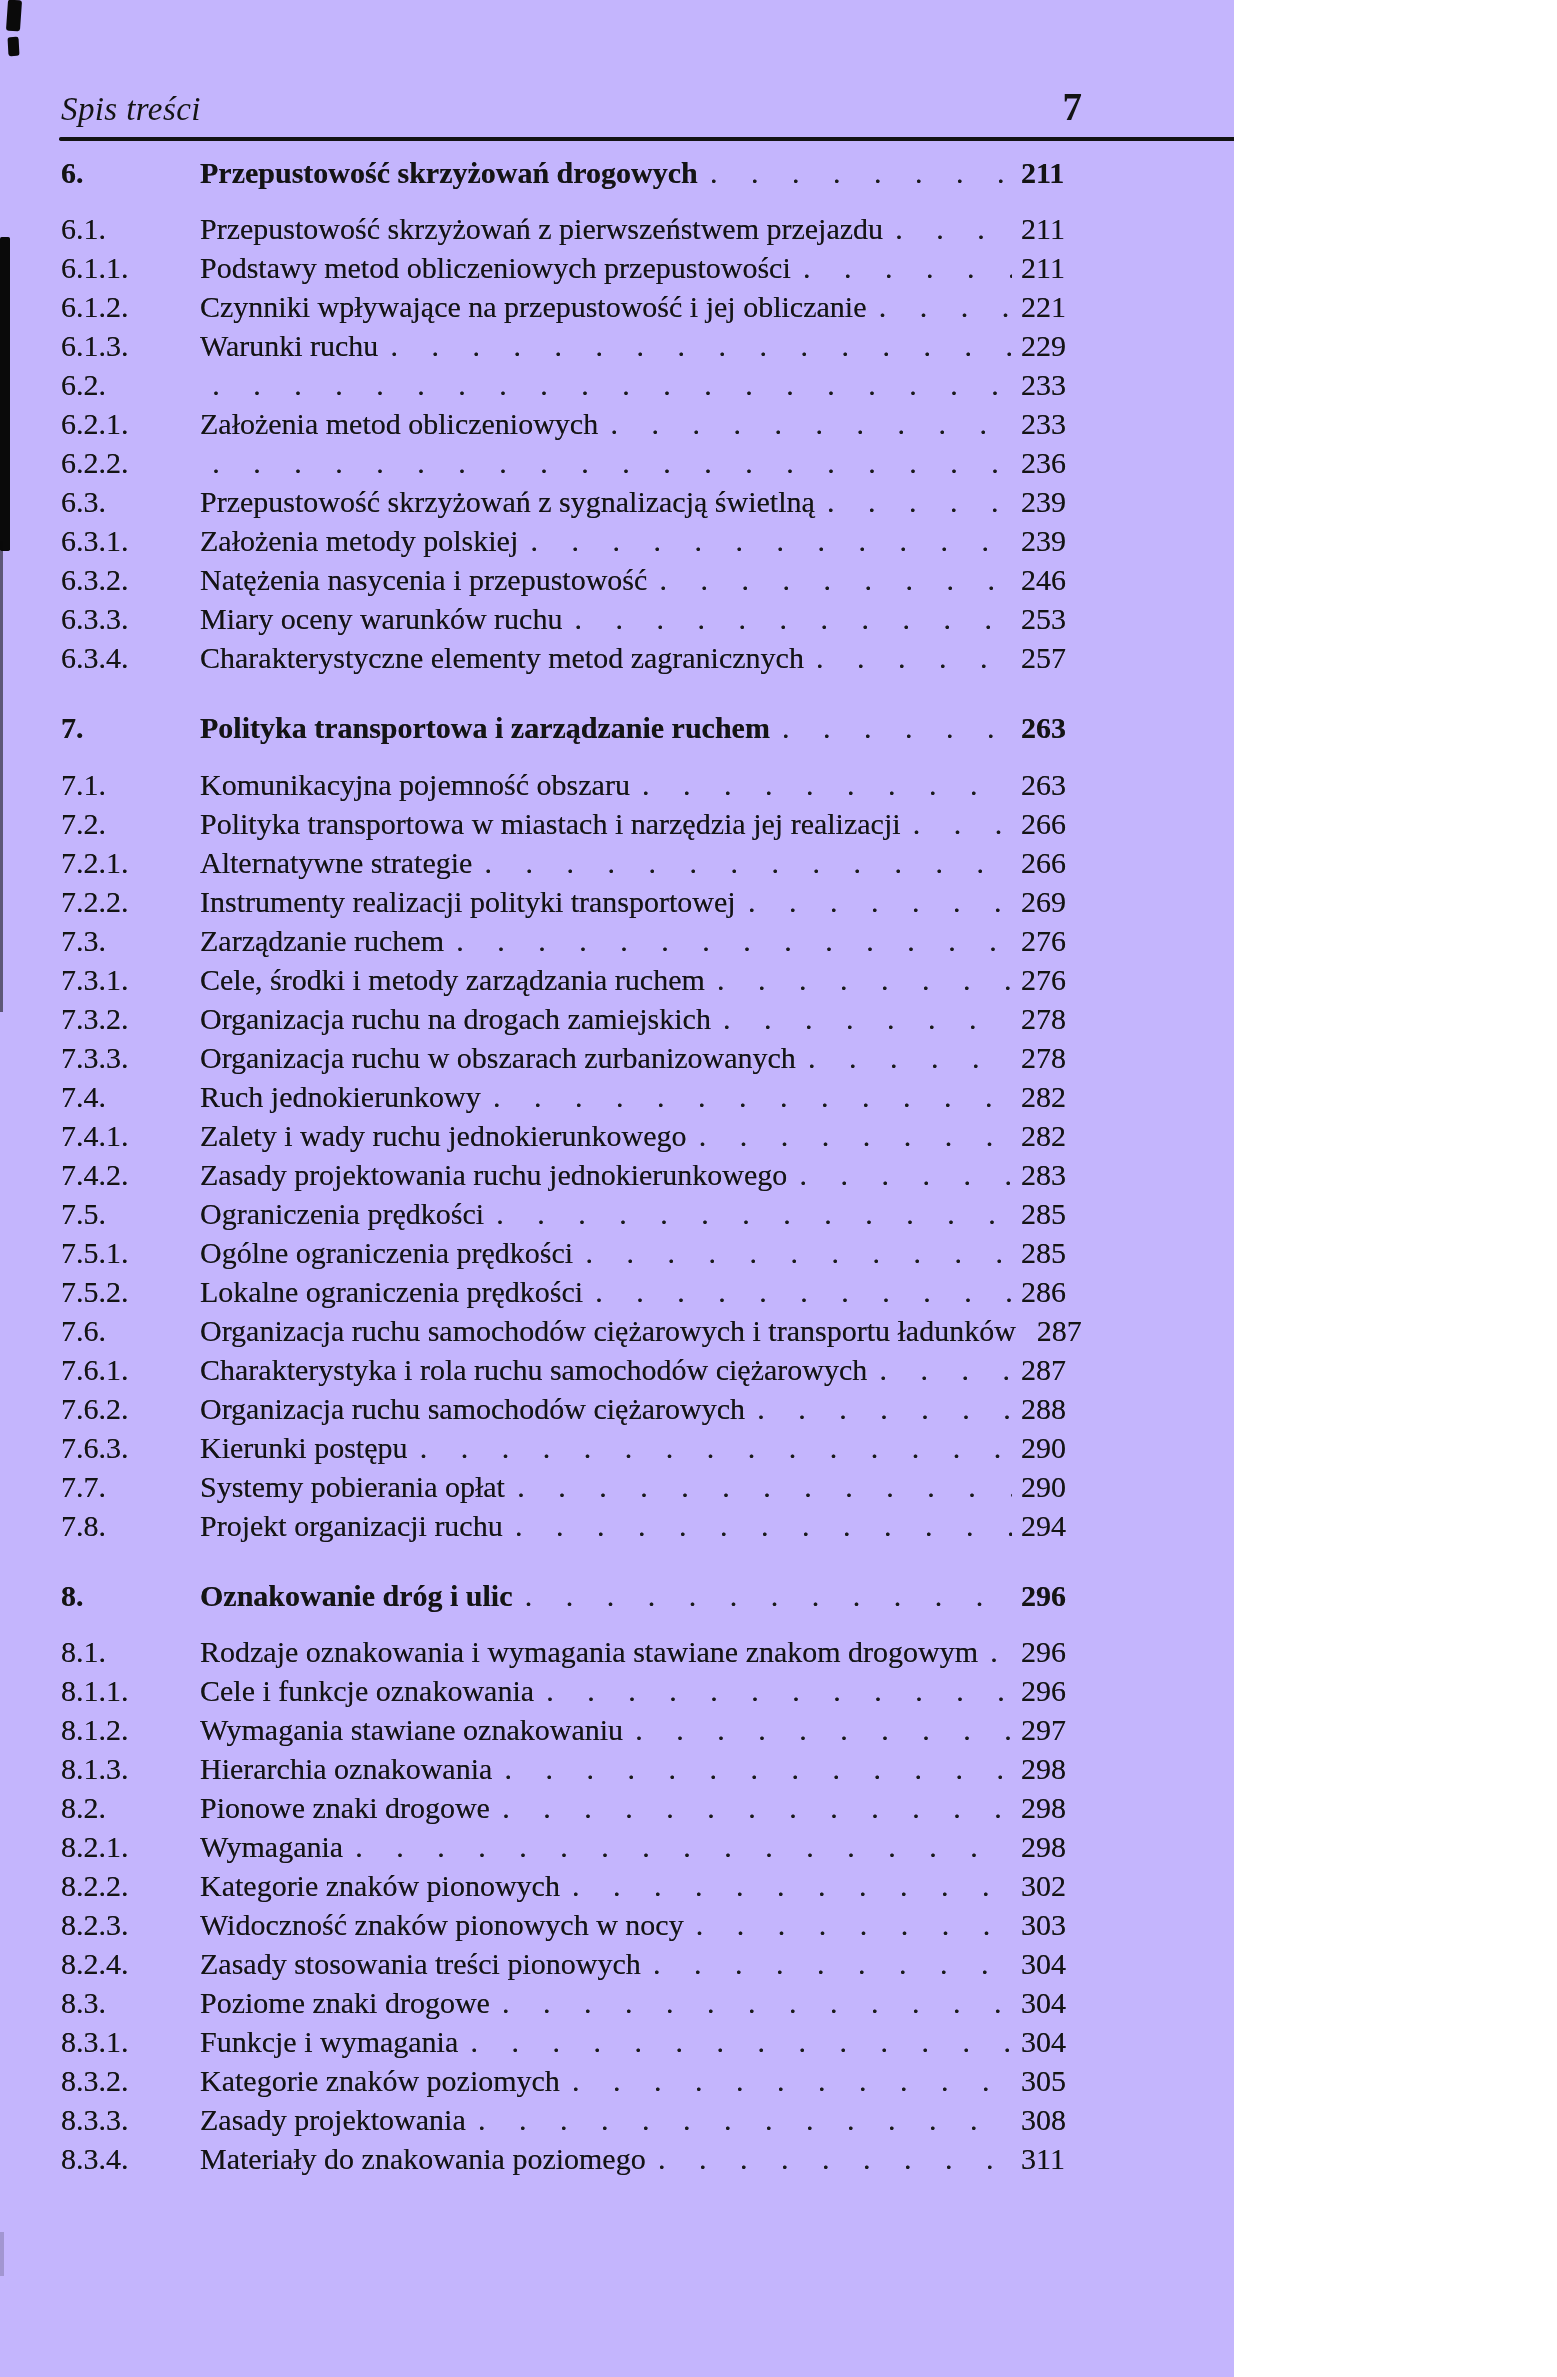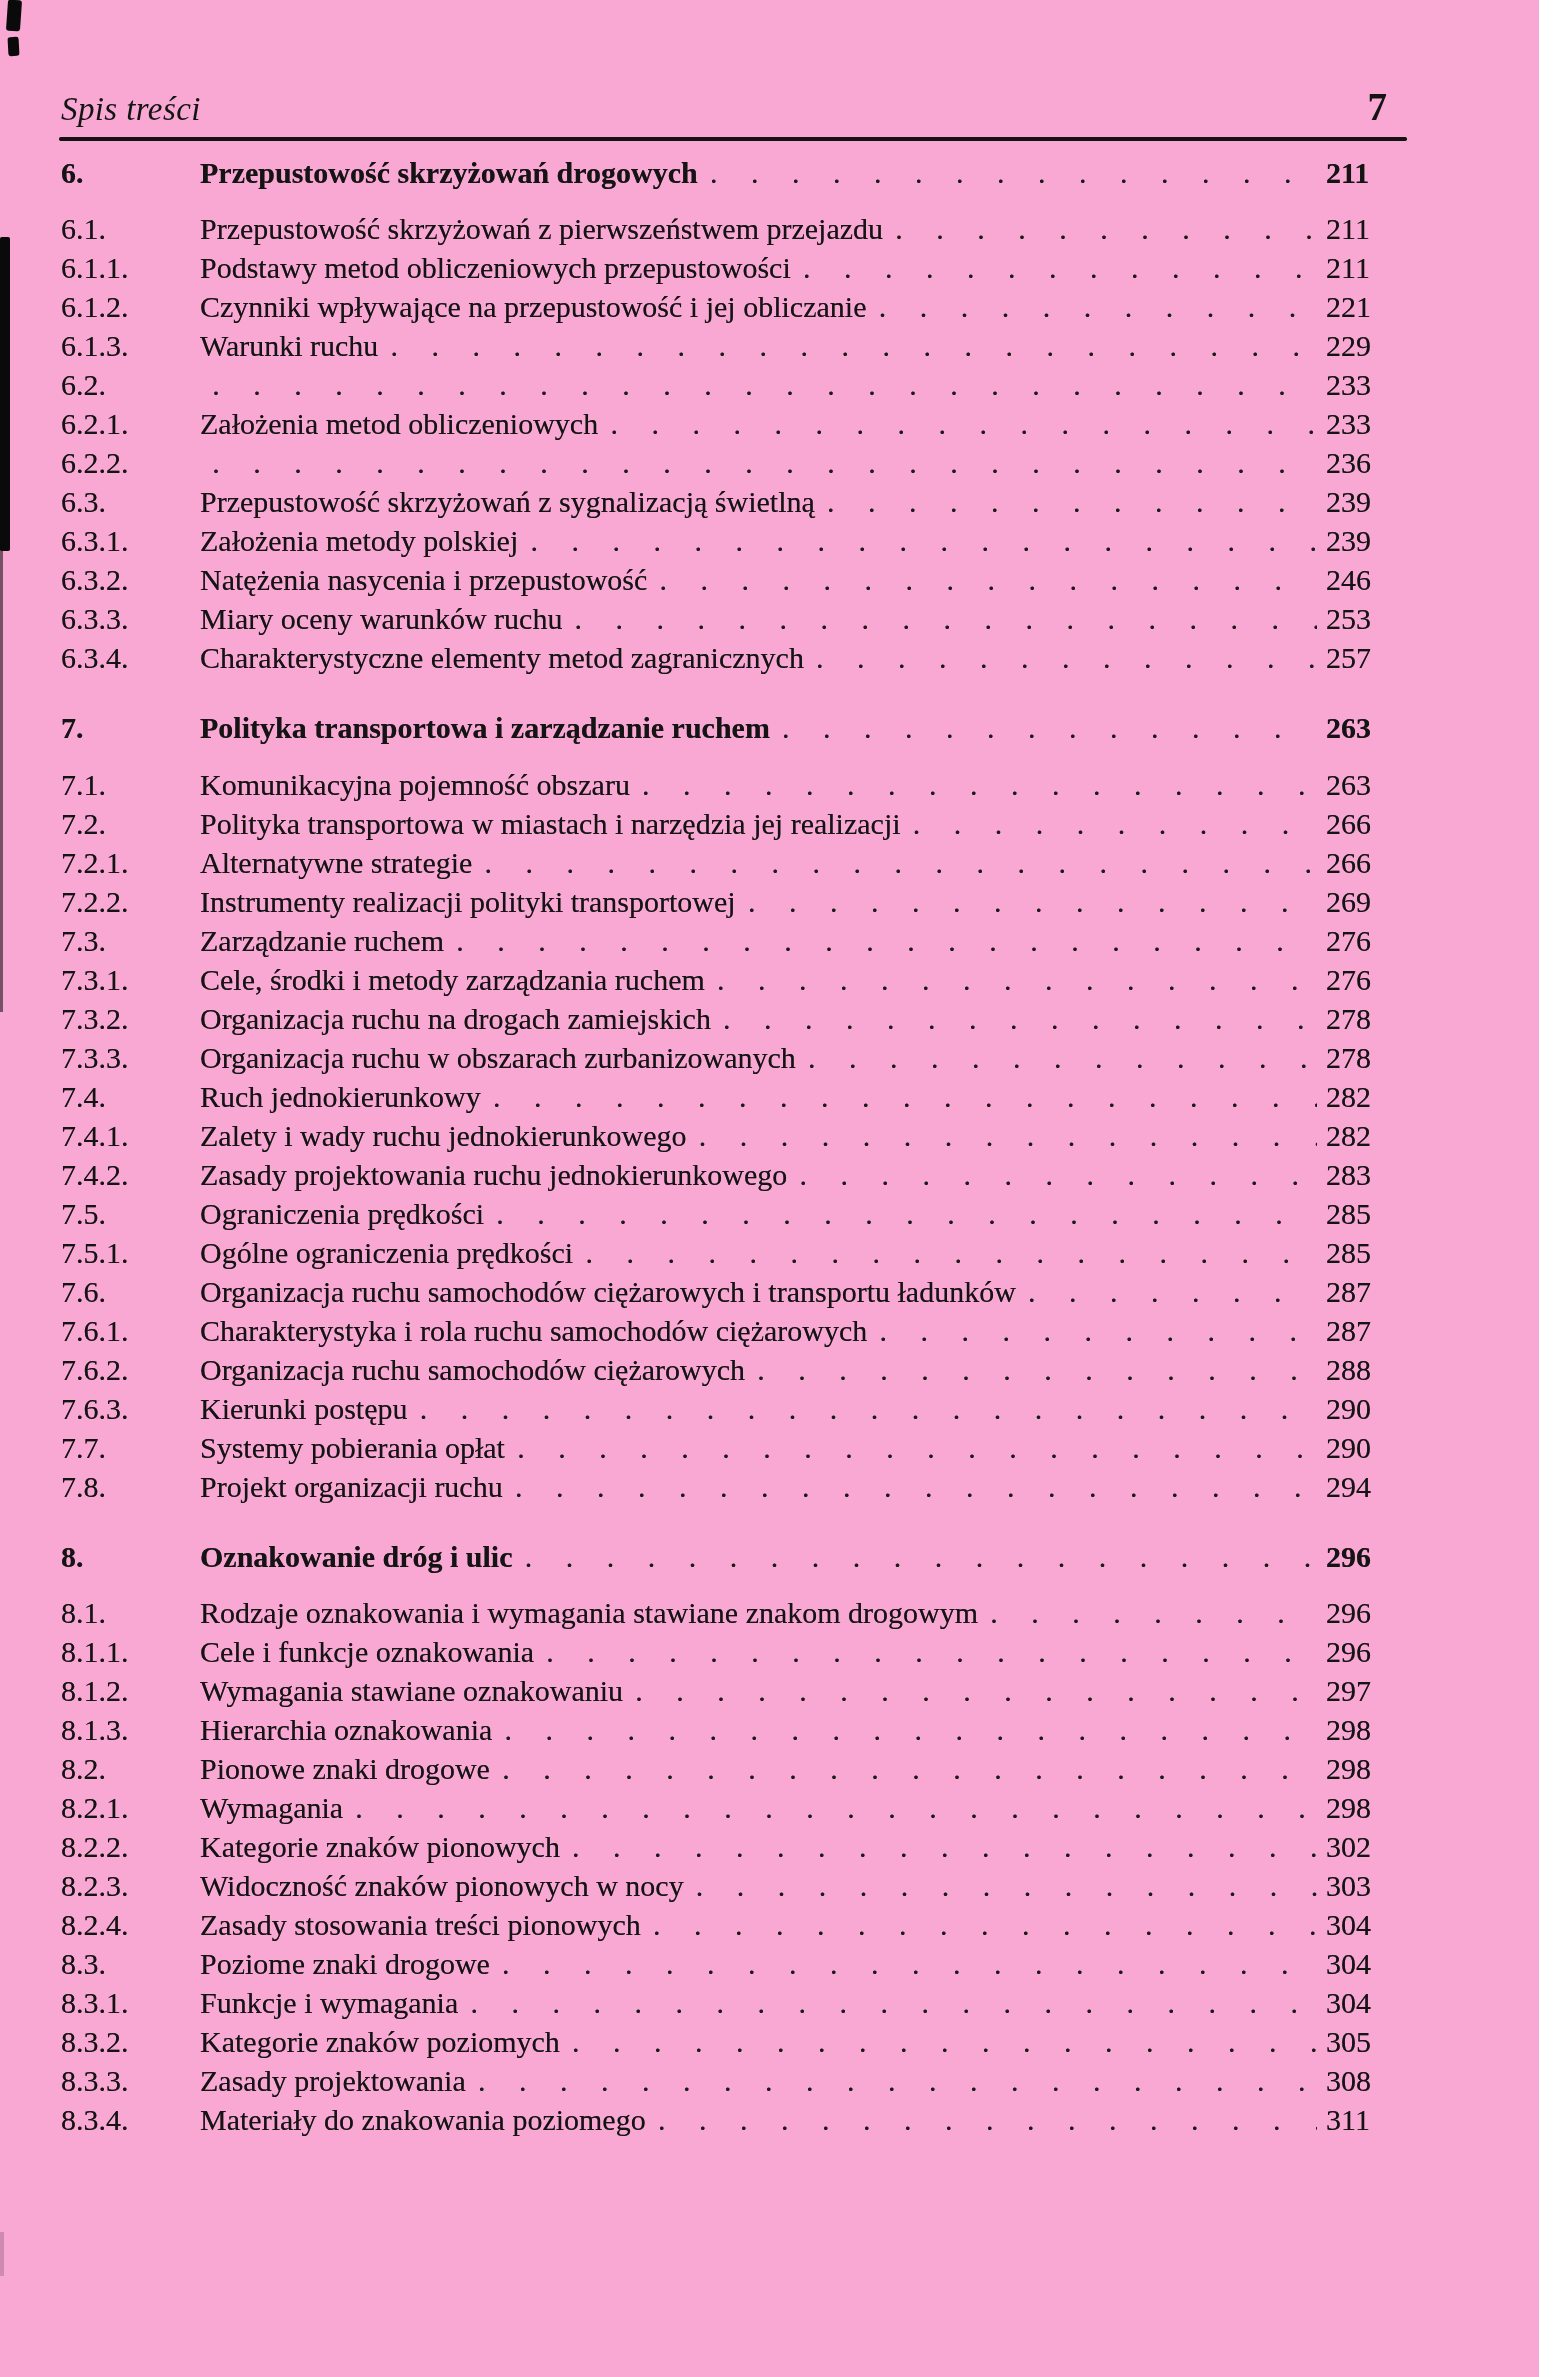--- a/index.html
+++ b/index.html
@@ -1,20 +1,20 @@
 <!DOCTYPE html>
 <html style="font-size:14px"><head>
 <meta charset="utf-8">
 <style>
   html, body { margin: 0; padding: 0; background: #ffffff; }
   .page {
     position: relative;
-    width: 1539px;
+    width: 1234px;
     height: 2377px;
-    background: #f9a8d4;
+    background: #c4b5fd;
     color: #141414;
     font-family: "Liberation Serif", "DejaVu Serif", serif;
     overflow: hidden;
   }
   
   .artifact { position: absolute; background: #0a0a0a; }
   .artifact.blob-1 { left: 7px; top: 0; width: 14px; height: 31px; border-radius: 2.6px; transform: rotate(4deg); }
   .artifact.blob-2 { left: 7.8px; top: 37px; width: 11.3px; height: 19px; border-radius: 2.6px; transform: rotate(-3deg); }
   .artifact.left-strip { left: 0; top: 237px; width: 9.6px; height: 314px; border-radius: 1.7px; }
   .artifact.left-line { left: 0; top: 541px; width: 2.6px; height: 471px; opacity: .55; }
@@ -301,20 +301,28 @@
   </div>
       <div class="row">
     <span class="num">7.5.1.</span>
     <span class="entry-line">
       <span class="title">Ogólne ograniczenia prędkości</span>
       <span class="leader"></span>
       <span class="pg">285</span>
     </span>
   </div>
       <div class="row">
+    <span class="num">7.5.2.</span>
+    <span class="entry-line">
+      <span class="title">Lokalne ograniczenia prędkości</span>
+      <span class="leader"></span>
+      <span class="pg">286</span>
+    </span>
+  </div>
+      <div class="row">
     <span class="num">7.6.</span>
     <span class="entry-line">
       <span class="title">Organizacja ruchu samochodów ciężarowych i transportu ładunków</span>
       <span class="leader"></span>
       <span class="pg">287</span>
     </span>
   </div>
       <div class="row">
     <span class="num">7.6.1.</span>
     <span class="entry-line">

